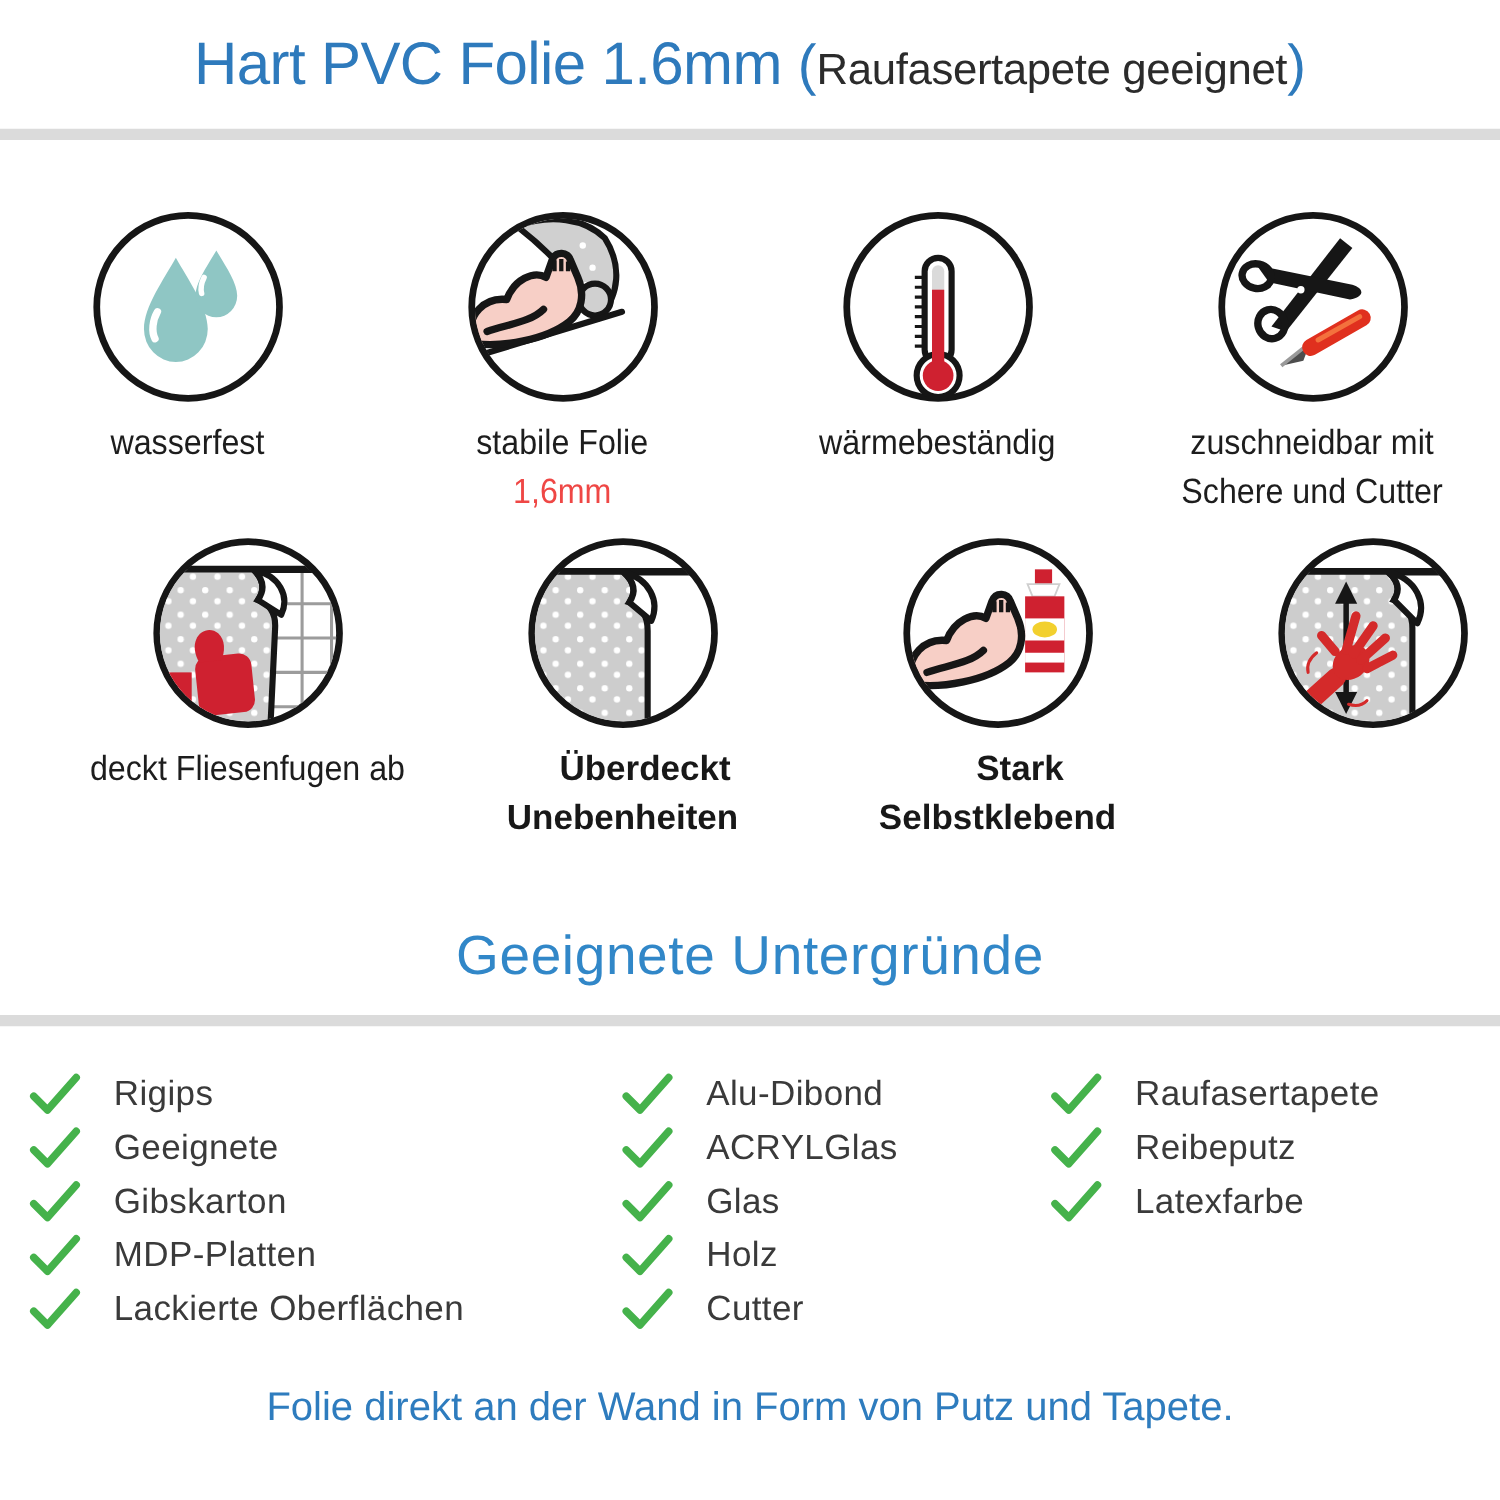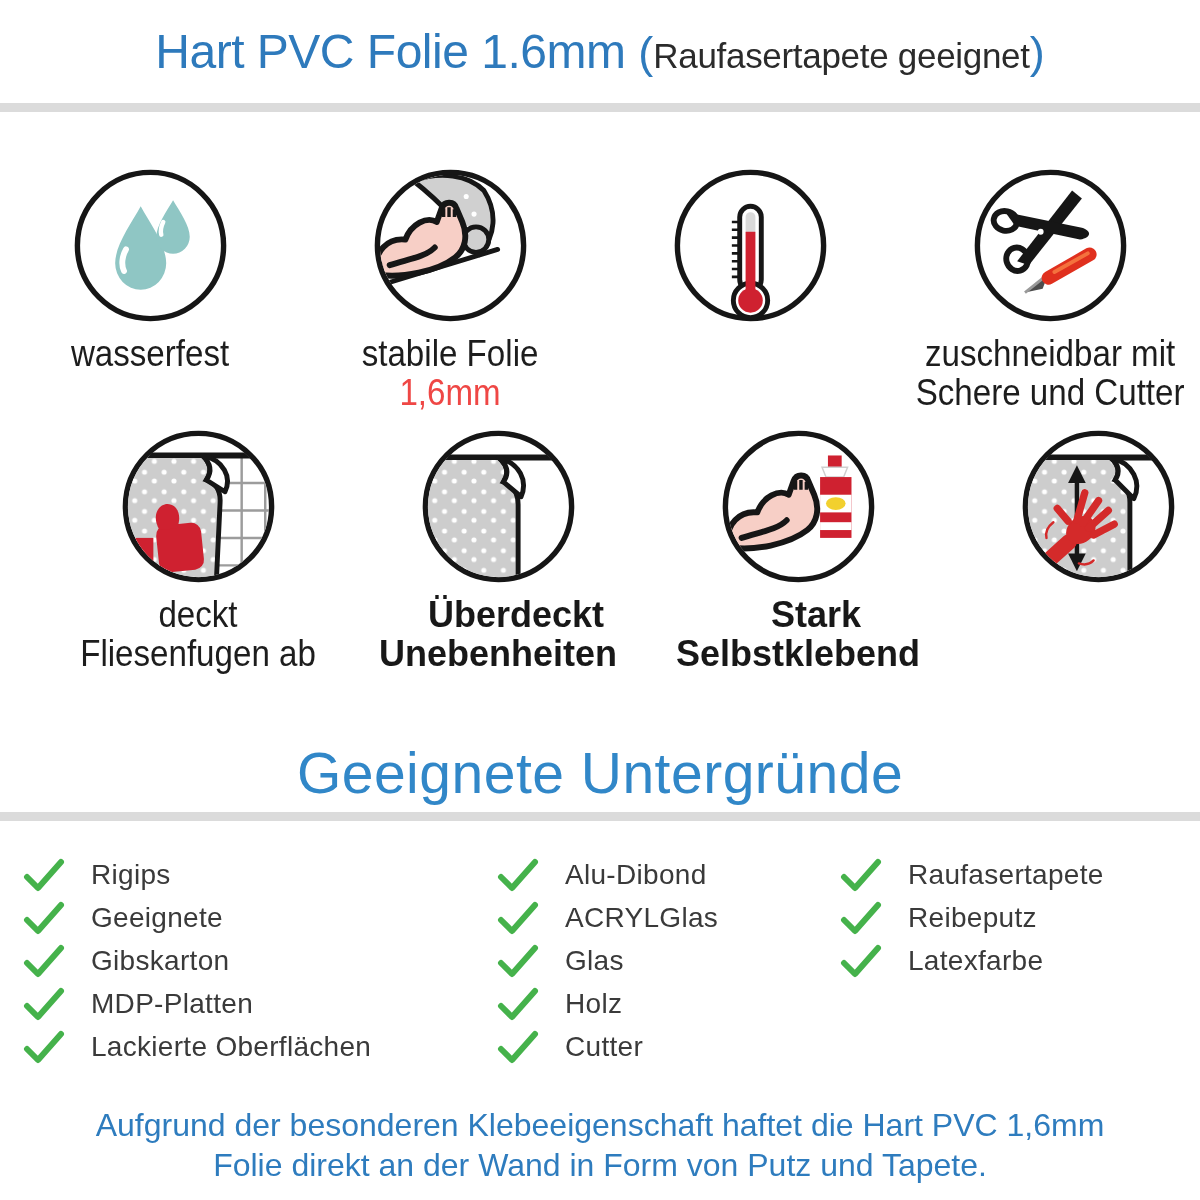--- a/index.html
+++ b/index.html
@@ -10,29 +10,29 @@
   .t-main{font-size:48px;color:#2e7abc;letter-spacing:-0.5px;}
   .t-paren{font-size:45px;color:#2e7abc;}
   .t-sub{font-size:35px;color:#2b2b2b;letter-spacing:-0.3px;}
   .bar{position:absolute;left:0;width:1200px;height:9px;background:#dbdbdb;}
   .bar.top{top:103px;} .bar.mid{top:812px;}
   
   .feat-row{position:absolute;left:0;width:1200px;display:flex;}
   .feat-row.r1{top:167px;} .feat-row.r2{top:428px;padding-left:48px;}
   .feat{width:300px;display:flex;flex-direction:column;align-items:center;}
   .ficon{width:157px;height:157px;display:block;}
-  .cap{margin-top:10px;text-align:center;font-size:36px;line-height:39px;color:#1d1d1d;}
+  .cap{margin-top:10px;text-align:center;font-size:28px;line-height:39px;color:#1d1d1d;}
   .cap .cond{display:inline-block;transform:scaleX(0.92);transform-origin:50% 0;white-space:pre-line;}
   .cap.bold{font-weight:700;color:#181818;}
   .cap.bold span{white-space:pre-line;margin-left:36px;}
   .cap.red{margin-top:0;}
   .cap.red .cond{color:#ef4745;}
   
   .surf-heading{position:absolute;top:740px;left:0;width:1200px;text-align:center;
-                font-size:57px;color:#3187c8;letter-spacing:0.5px;}
+                font-size:44px;color:#3187c8;letter-spacing:0.5px;}
   .col{position:absolute;top:853px;}
   .col.c1{left:23px;} .col.c2{left:497px;} .col.c3{left:840px;}
   .check-item{display:flex;align-items:center;height:43px;}
   .check-ic{width:42px;height:34px;margin-right:26px;flex:none;}
   .check-label{font-size:28px;color:#3a3a3a;letter-spacing:0.3px;white-space:nowrap;}
   
   .footer{position:absolute;top:1105px;left:0;width:1200px;text-align:center;
           font-size:32px;line-height:40px;color:#2e7cbe;}
   .footer .line{display:block;}
 </style>
@@ -88,20 +88,21 @@
     <div class="feat">
       <svg class="ficon" viewBox="0 0 160 160">
         <circle cx="80" cy="80" r="74.5" fill="#fff" stroke="#161616" stroke-width="5.5"></circle>
         <path d="M61 56 h8 M61 64 h8 M61 72 h8 M61 80 h8 M61 88 h8 M61 96 h8 M61 104 h8 M61 112 h8" stroke="#161616" stroke-width="2.6"></path>
         <rect x="69" y="40" width="22" height="86" rx="11" fill="#fff" stroke="#161616" stroke-width="5"></rect>
         <circle cx="80" cy="136" r="17.5" fill="#fff" stroke="#161616" stroke-width="5"></circle>
         <rect x="75" y="46" width="10" height="24" rx="5" fill="#dadada"></rect>
         <rect x="75" y="66" width="10" height="64" fill="#cf2130"></rect>
         <circle cx="80" cy="136" r="12.5" fill="#cf2130"></circle>
       </svg>
+      <div class="cap"><span class="cond">wärmebeständig</span></div>
     </div>
 
     <div class="feat">
       <svg class="ficon" viewBox="0 0 160 160">
         <circle cx="80" cy="80" r="74.5" fill="#fff" stroke="#161616" stroke-width="5.5"></circle>
         <path d="M46 96 L102 24 L112 32 L58 100 Z" fill="#161616"></path>
         <path d="M34 46 L112 62 C122 65 122 72 110 74 L44 60 Z" fill="#161616"></path>
         <ellipse cx="34" cy="55" rx="12" ry="10" fill="none" stroke="#161616" stroke-width="6" transform="rotate(12 34 55)"></ellipse>
         <ellipse cx="46" cy="94" rx="11" ry="12" fill="none" stroke="#161616" stroke-width="6" transform="rotate(-15 46 94)"></ellipse>
         <circle cx="70" cy="66" r="3" fill="#fff"></circle>
@@ -309,17 +310,16 @@
     </div>
     <div class="check-item">
       <svg class="check-ic" viewBox="0 0 42 34">
           <path d="M4 19 L15 30 L38 4" stroke="#45b24b" stroke-width="6" fill="none" stroke-linecap="round" stroke-linejoin="round"></path>
         </svg>
       <span class="check-label">Latexfarbe</span>
     </div>
   </div>
 
   <div class="footer">
-    <span class="line">Aufgrund der besonderen Klebeeigenschaft haftet die Hart PVC 1,6mm</span>
     <span class="line">Folie direkt an der Wand in Form von Putz und Tapete.</span>
   </div>
 
 </div>
 
 </body></html>

